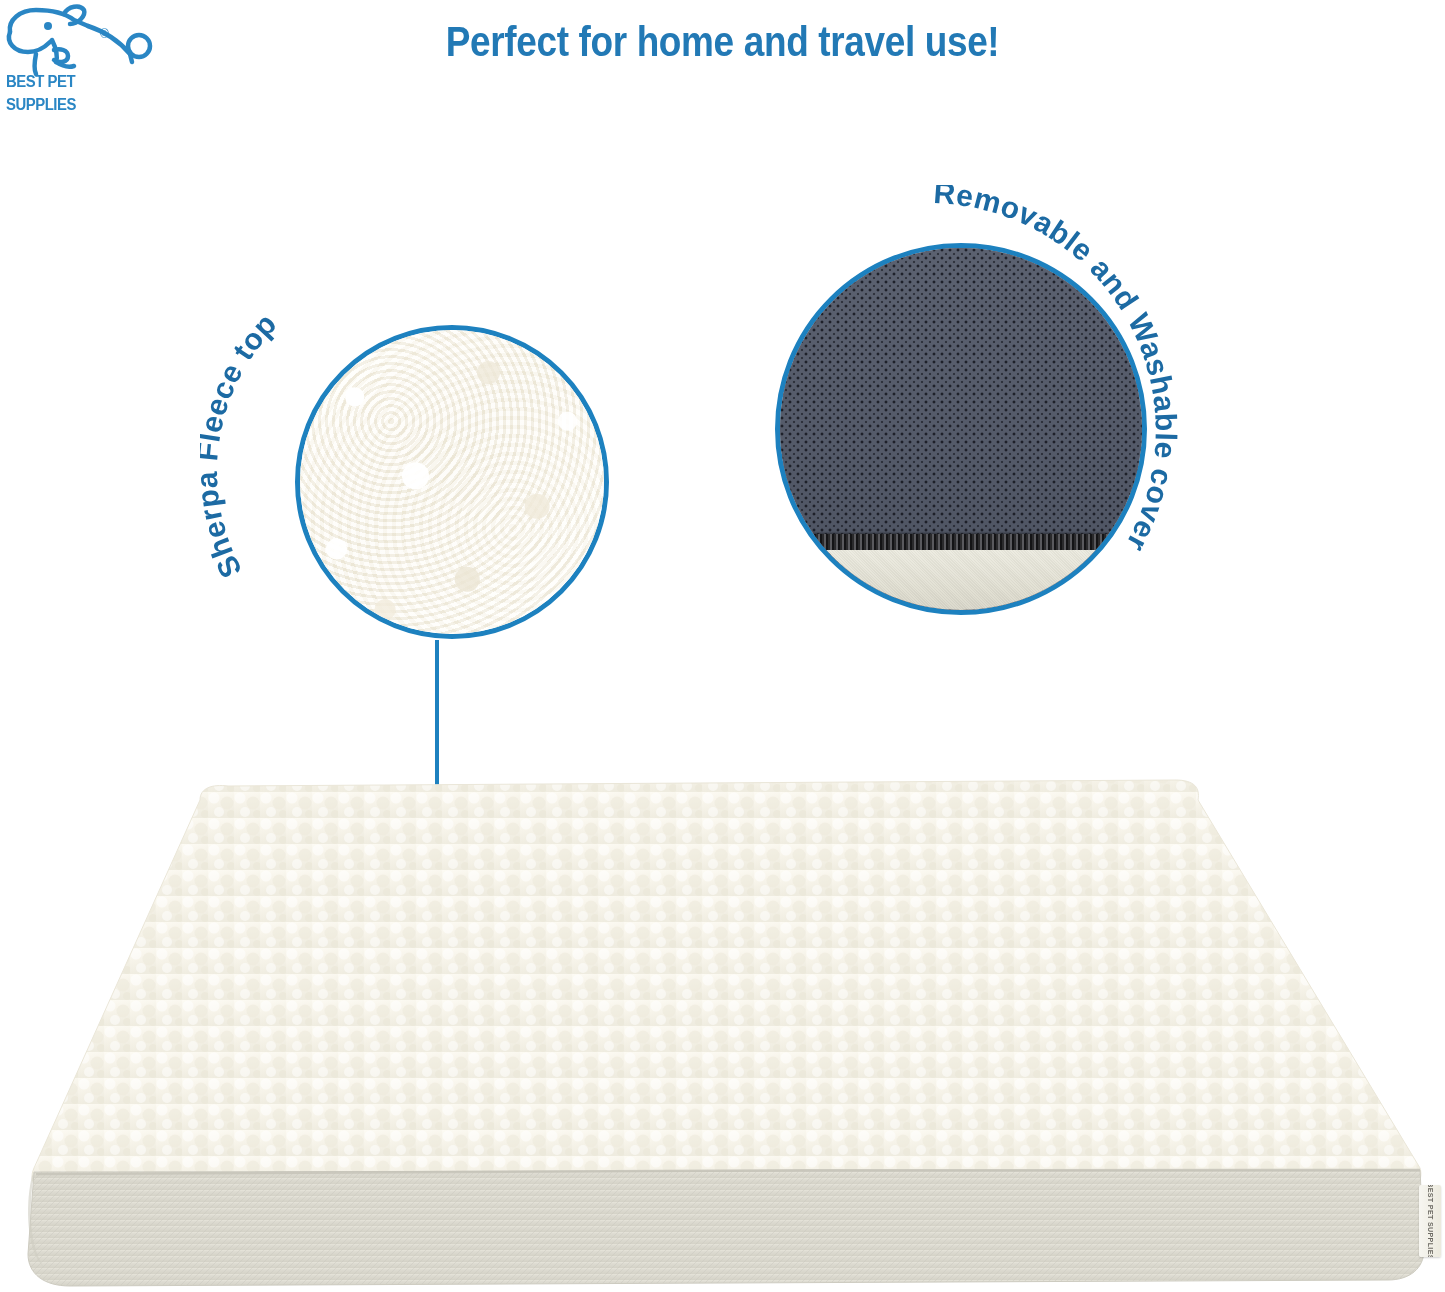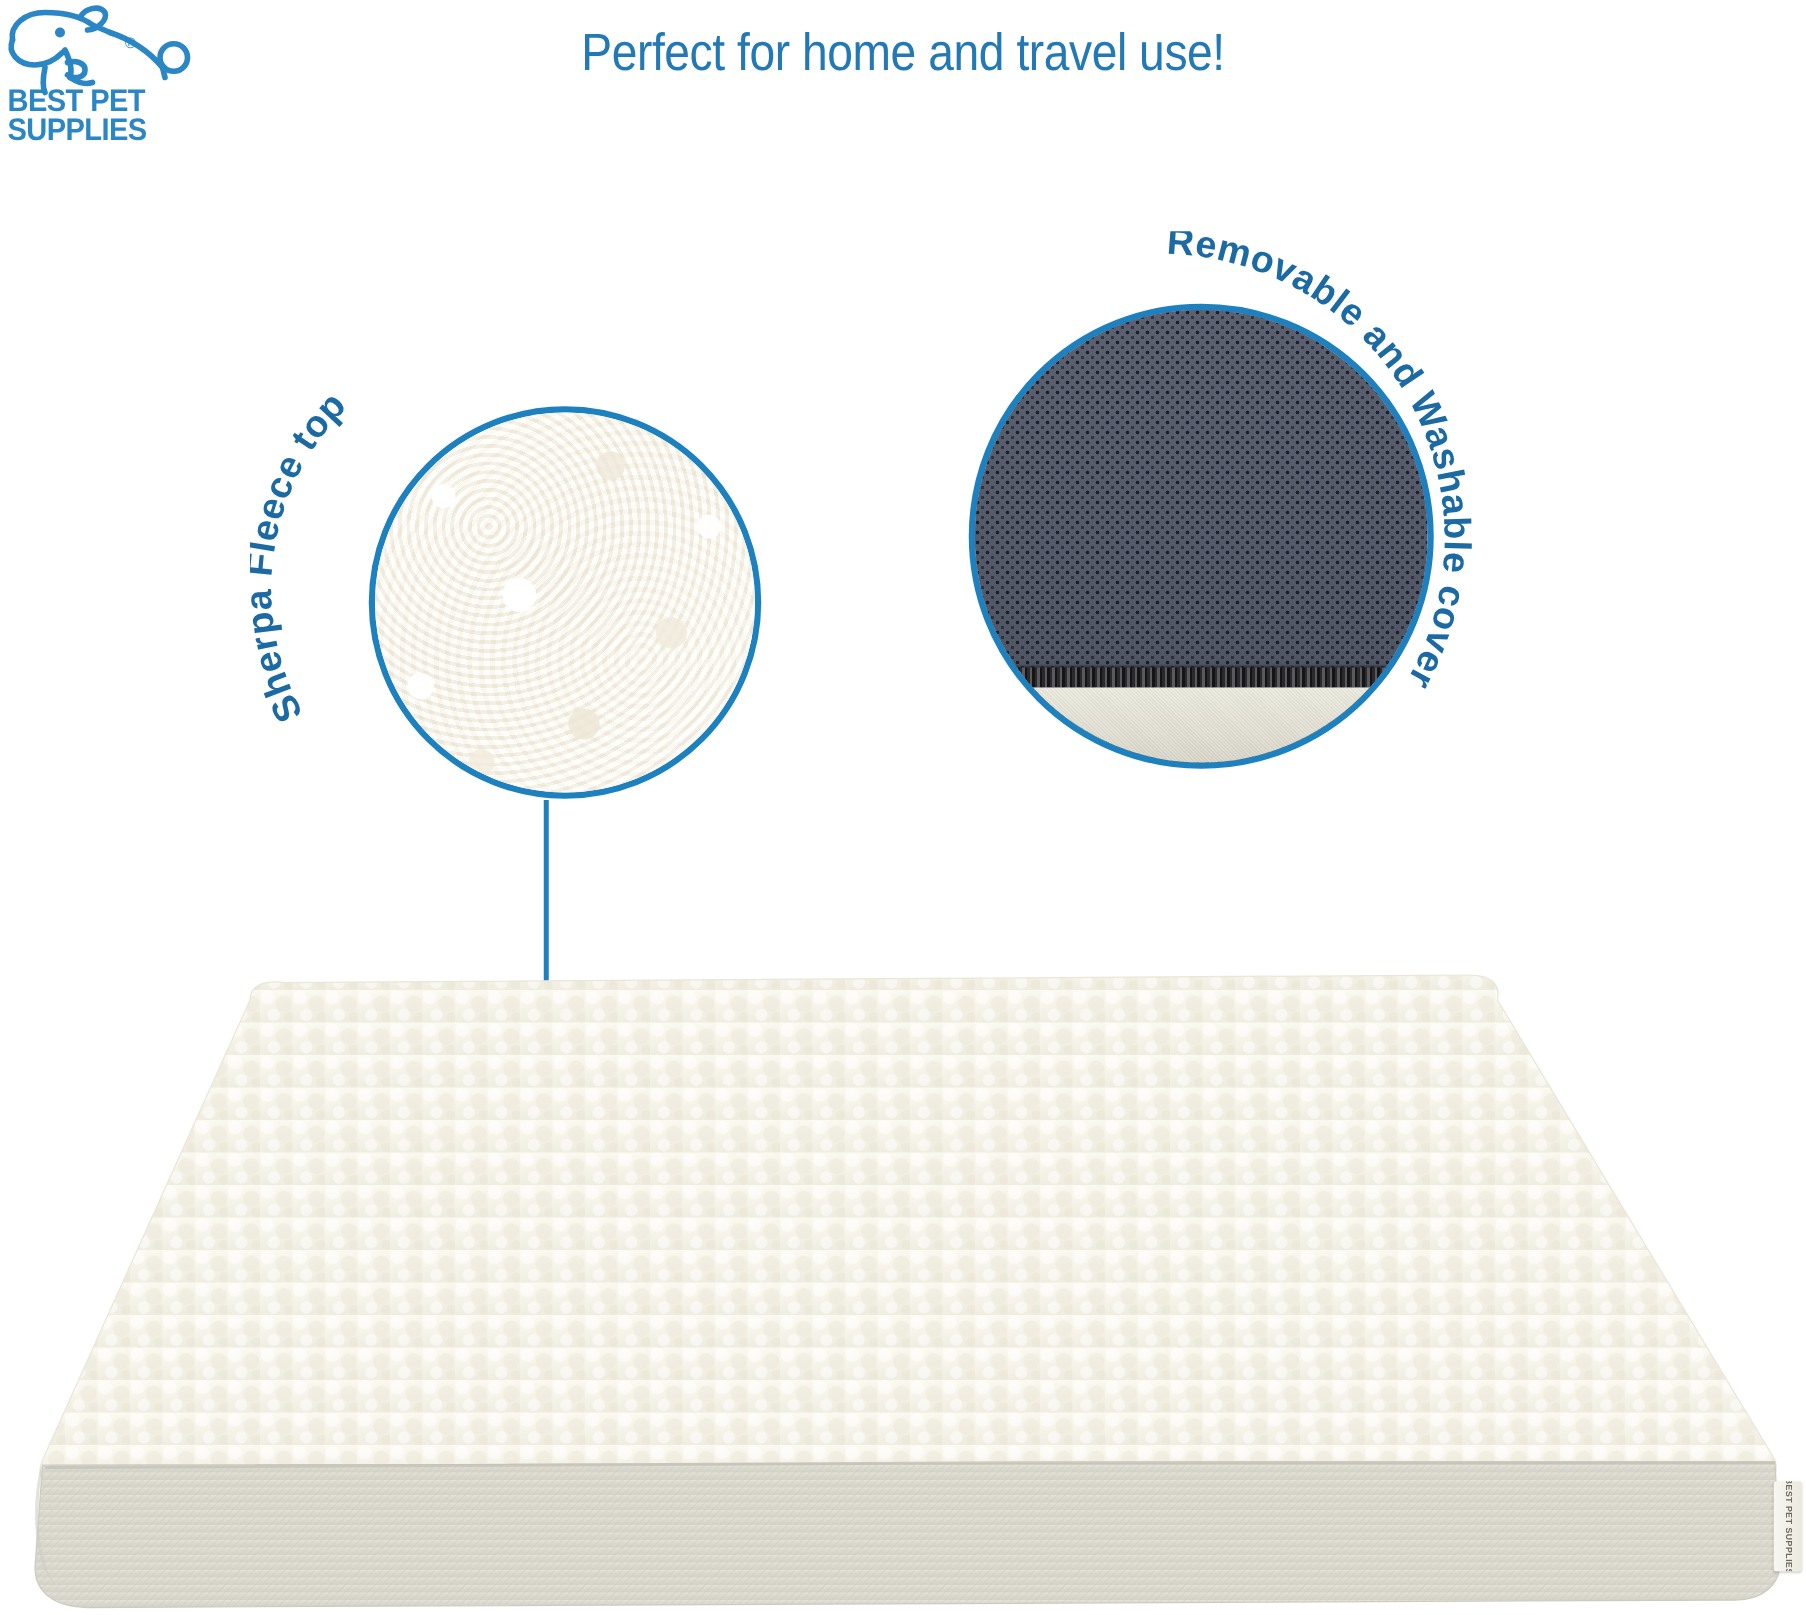--- a/index.html
+++ b/index.html
@@ -8,28 +8,28 @@
     width:1445px;height:1292px;position:relative;overflow:hidden;
     font-family:"Liberation Sans","DejaVu Sans",sans-serif;
     background:#ffffff;
   }
   .stage{position:absolute;inset:0;width:1445px;height:1292px;background:#fff;}
 
   
   .logo{position:absolute;left:2px;top:2px;width:170px;height:125px;}
   .logo svg{display:block;}
   .logo-text{position:absolute;left:4px;top:68px;width:150px;
-    color:#2a86c4;font-weight:bold;font-size:25px;line-height:23px;
+    color:#2a86c4;font-weight:bold;font-size:16px;line-height:23px;
     letter-spacing:-0.5px;font-stretch:condensed;
     font-family:"Liberation Sans","DejaVu Sans",sans-serif;}
   .logo-text div{transform:scaleX(0.93);transform-origin:left center;}
 
   
   .headline{position:absolute;left:0;top:18px;width:1445px;text-align:center;
-    color:#2279b5;font-size:42px;font-weight:normal;letter-spacing:-0.4px;}
+    color:#2279b5;font-size:42px;font-weight:bold;letter-spacing:-0.4px;}
   .headline span{display:inline-block;transform:scaleX(0.88);transform-origin:center;}
 
   
   .callout{position:absolute;}
   .callout .disc{position:absolute;border-radius:50%;overflow:hidden;
     border:5px solid #1d81bf;box-sizing:border-box;}
   .arc-text{position:absolute;left:0;top:0;pointer-events:none;}
   .arc-text text{font-family:"Liberation Sans","DejaVu Sans",sans-serif;
     font-weight:bold;font-size:30px;letter-spacing:0.5px;}
 

